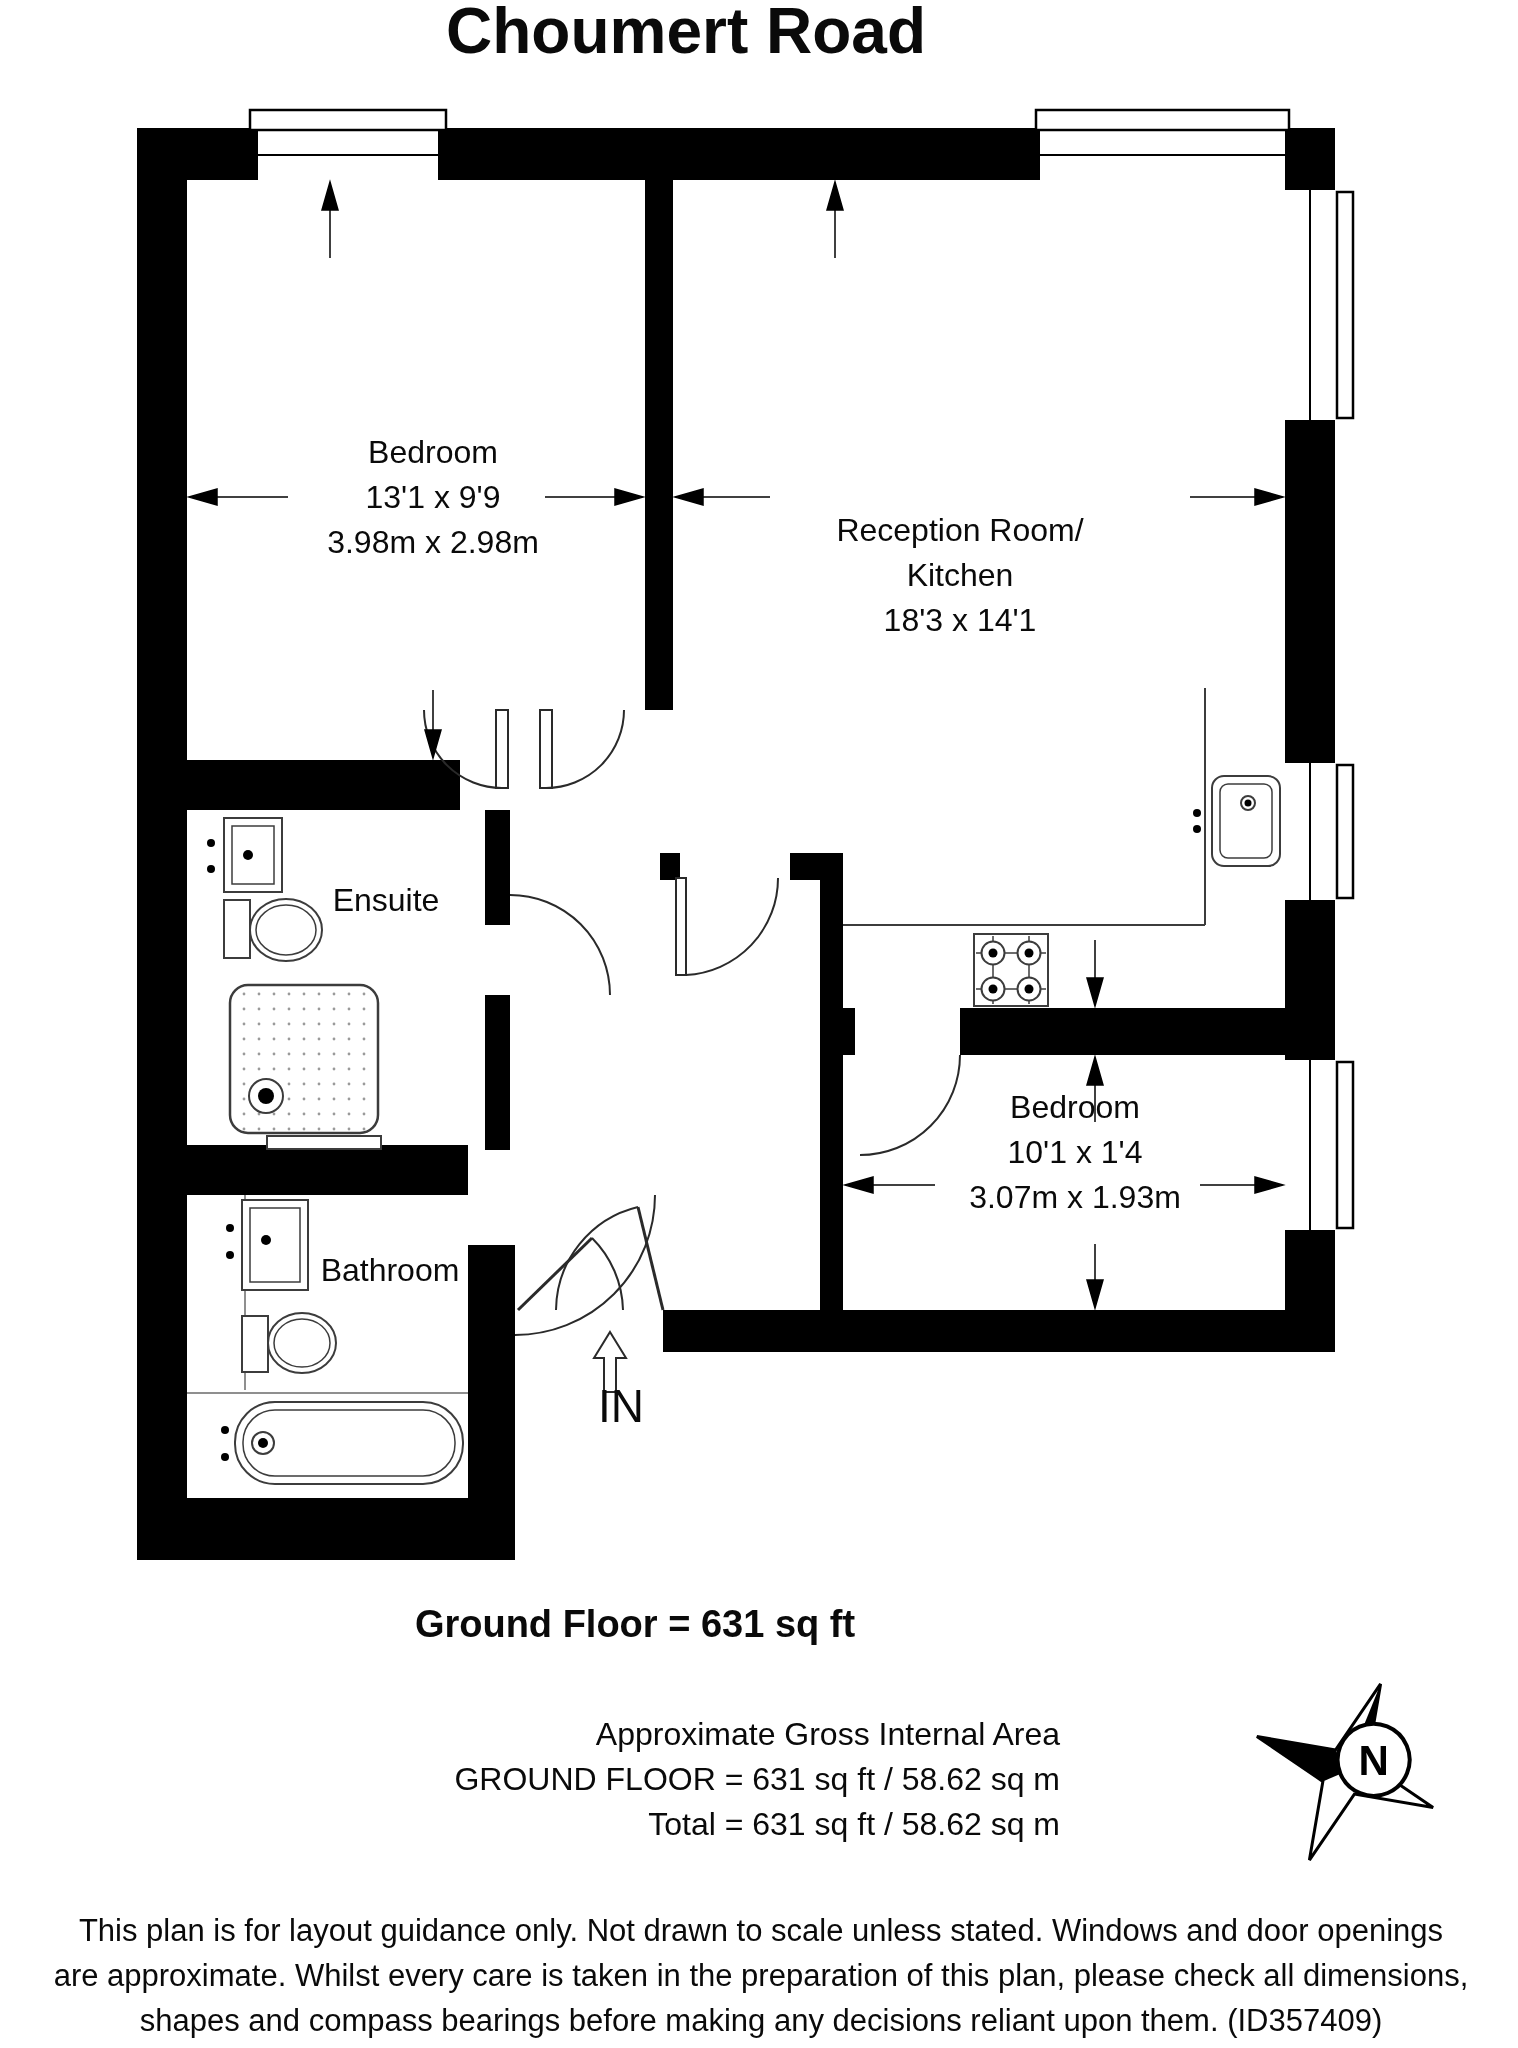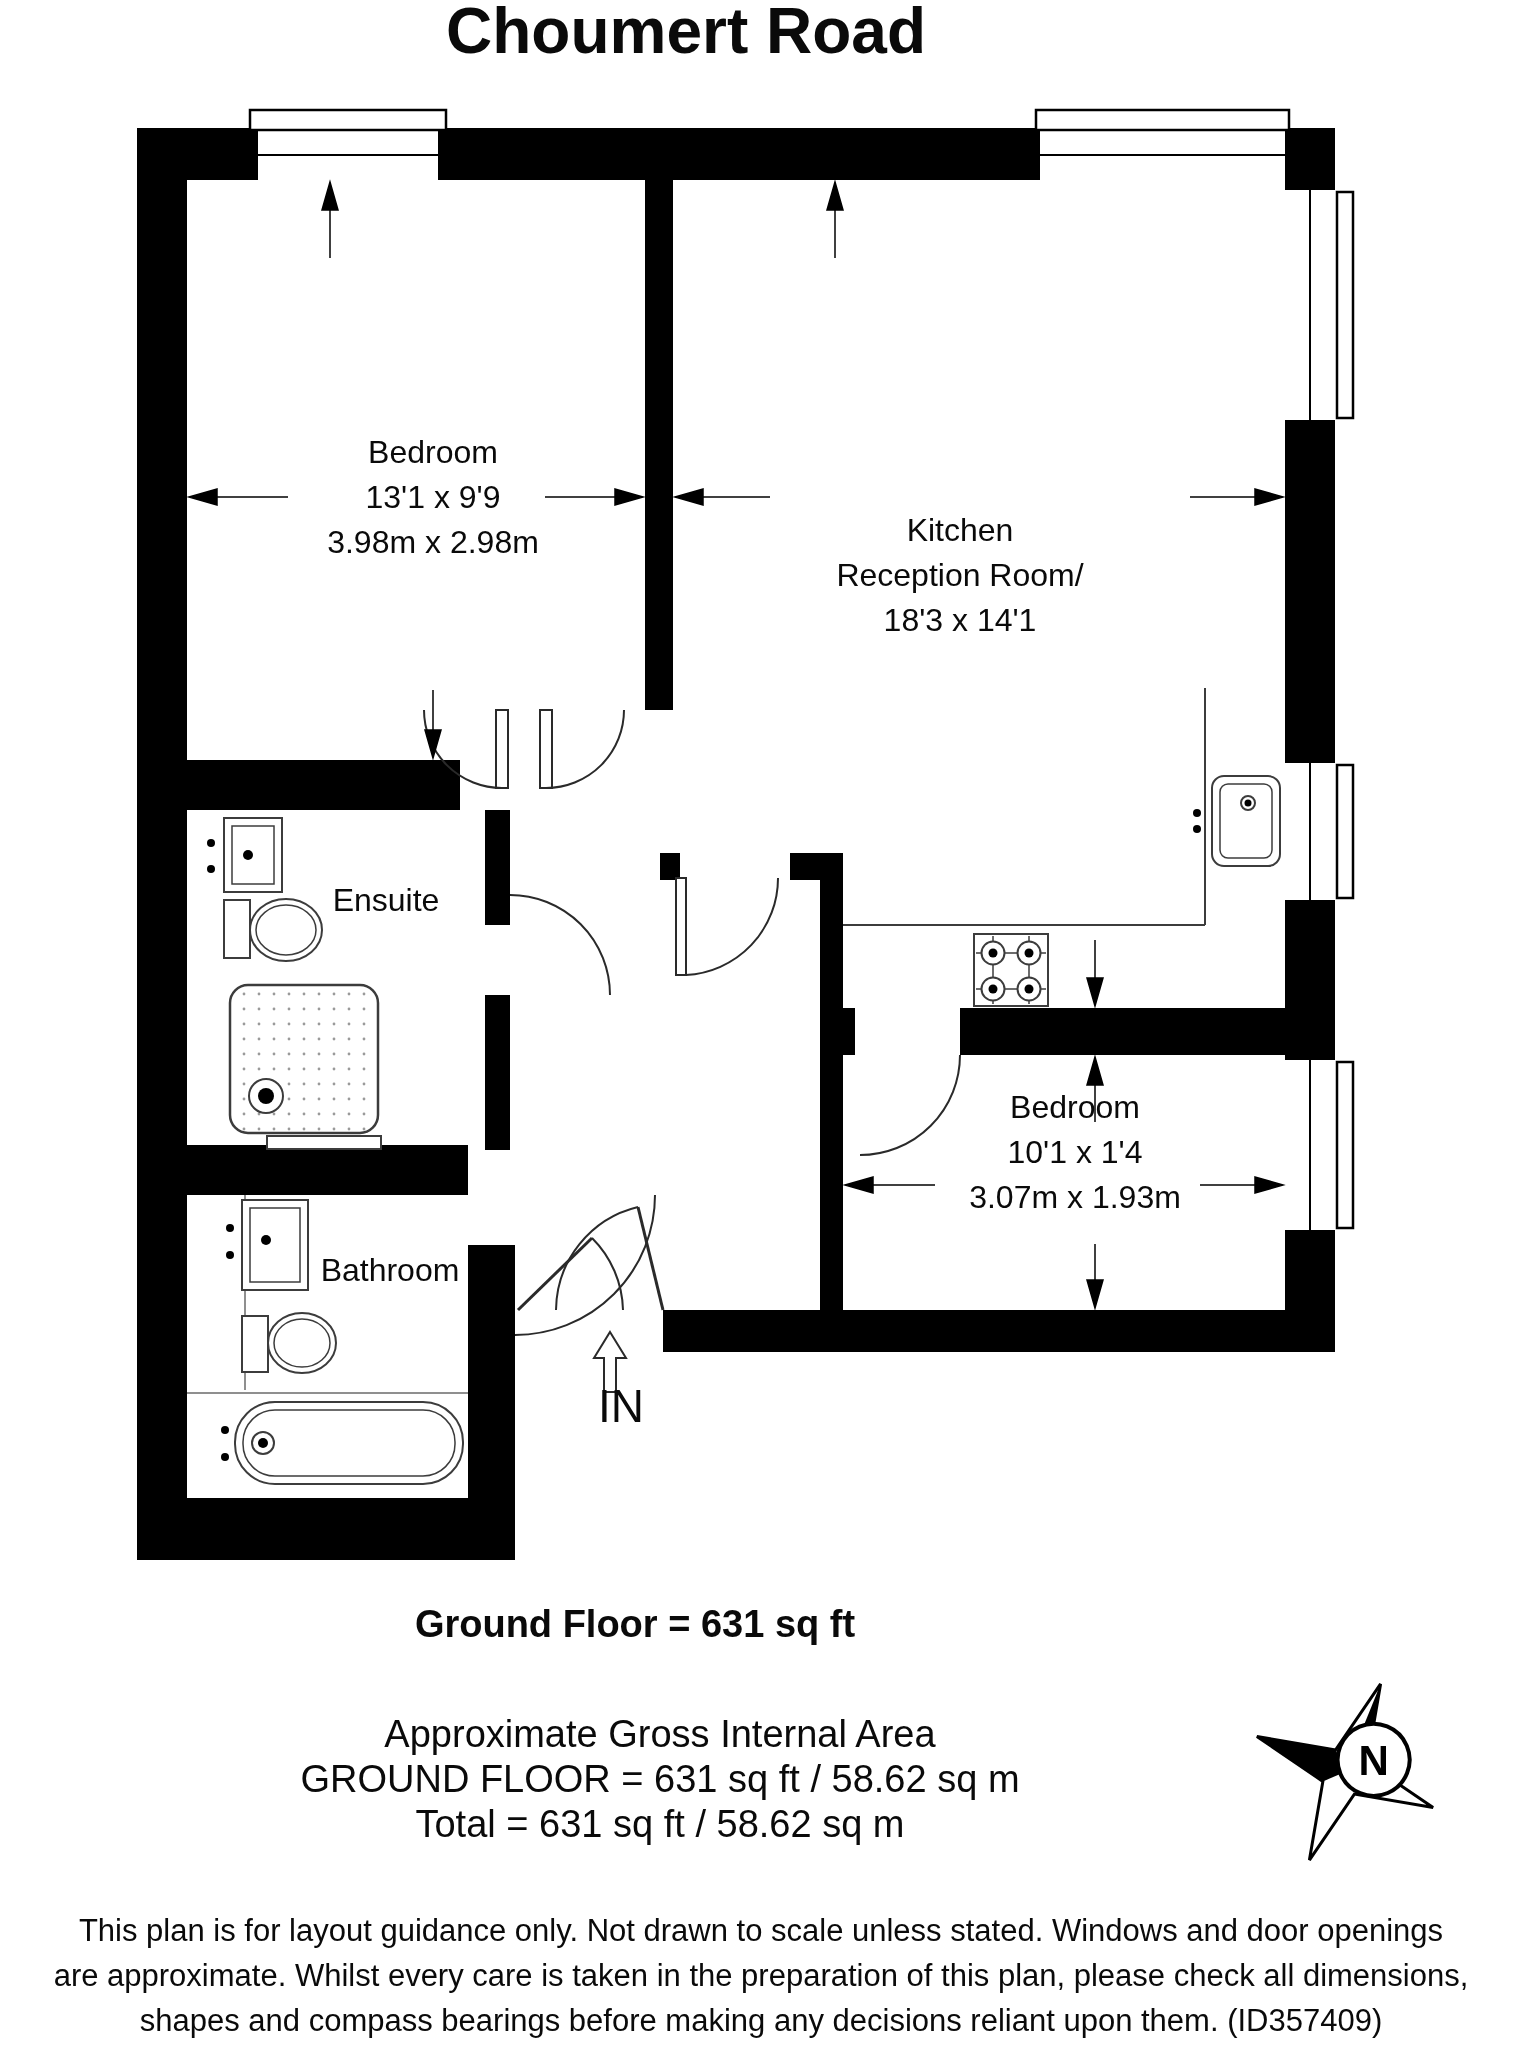--- a/index.html
+++ b/index.html
@@ -9,21 +9,21 @@
   .lbl{position:absolute;text-align:center;color:#0a0a0a;}
   .room-lbl{font-size:32px;line-height:45px;}
   #title{top:-8px;left:286px;width:800px;font-size:64px;line-height:78px;font-weight:bold;}
   #bed1-lbl{top:430px;left:283px;width:300px;}
   #recep-lbl{top:508px;left:760px;width:400px;}
   #ensuite-lbl{top:858px;left:291px;width:190px;margin-top:20px;}
   #bath-lbl{top:1248px;left:295px;width:190px;}
   #bed2-lbl{top:1085px;left:920px;width:310px;}
   #in-lbl{top:1382px;left:561px;width:120px;font-size:46px;line-height:48px;}
   #ground-floor{top:1603px;left:335px;width:600px;font-size:38px;font-weight:bold;}
-  #area-block{top:1712px;left:260px;width:800px;font-size:38px;line-height:45px;}
+  #area-block{top:1712px;left:260px;width:800px;font-size:32px;line-height:45px;text-align:right;}
   #disclaimer{top:1908px;left:17px;width:1488px;font-size:31px;line-height:45px;}
 </style>
 </head>
 <body>
 
 <div id="page">
 
 <svg id="plan-svg" width="1518" height="2048" viewBox="0 0 1518 2048" xmlns="http://www.w3.org/2000/svg">
   <defs>
     <pattern id="showerdots" width="15" height="15" patternUnits="userSpaceOnUse">
@@ -259,22 +259,22 @@
 
   <div id="title" class="lbl">Choumert Road</div>
 
   <div id="bed1-lbl" class="lbl room-lbl">
     <div>Bedroom</div>
     <div>13'1 x 9'9</div>
     <div>3.98m x 2.98m</div>
   </div>
 
   <div id="recep-lbl" class="lbl room-lbl">
+    <div>Reception Room/</div>
     <div>Kitchen</div>
-    <div>Reception Room/</div>
     <div>18'3 x 14'1</div>
   </div>
 
   <div id="ensuite-lbl" class="lbl room-lbl">Ensuite</div>
 
   <div id="bath-lbl" class="lbl room-lbl">Bathroom</div>
 
   <div id="bed2-lbl" class="lbl room-lbl">
     <div>Bedroom</div>
     <div>10'1 x 1'4</div>

